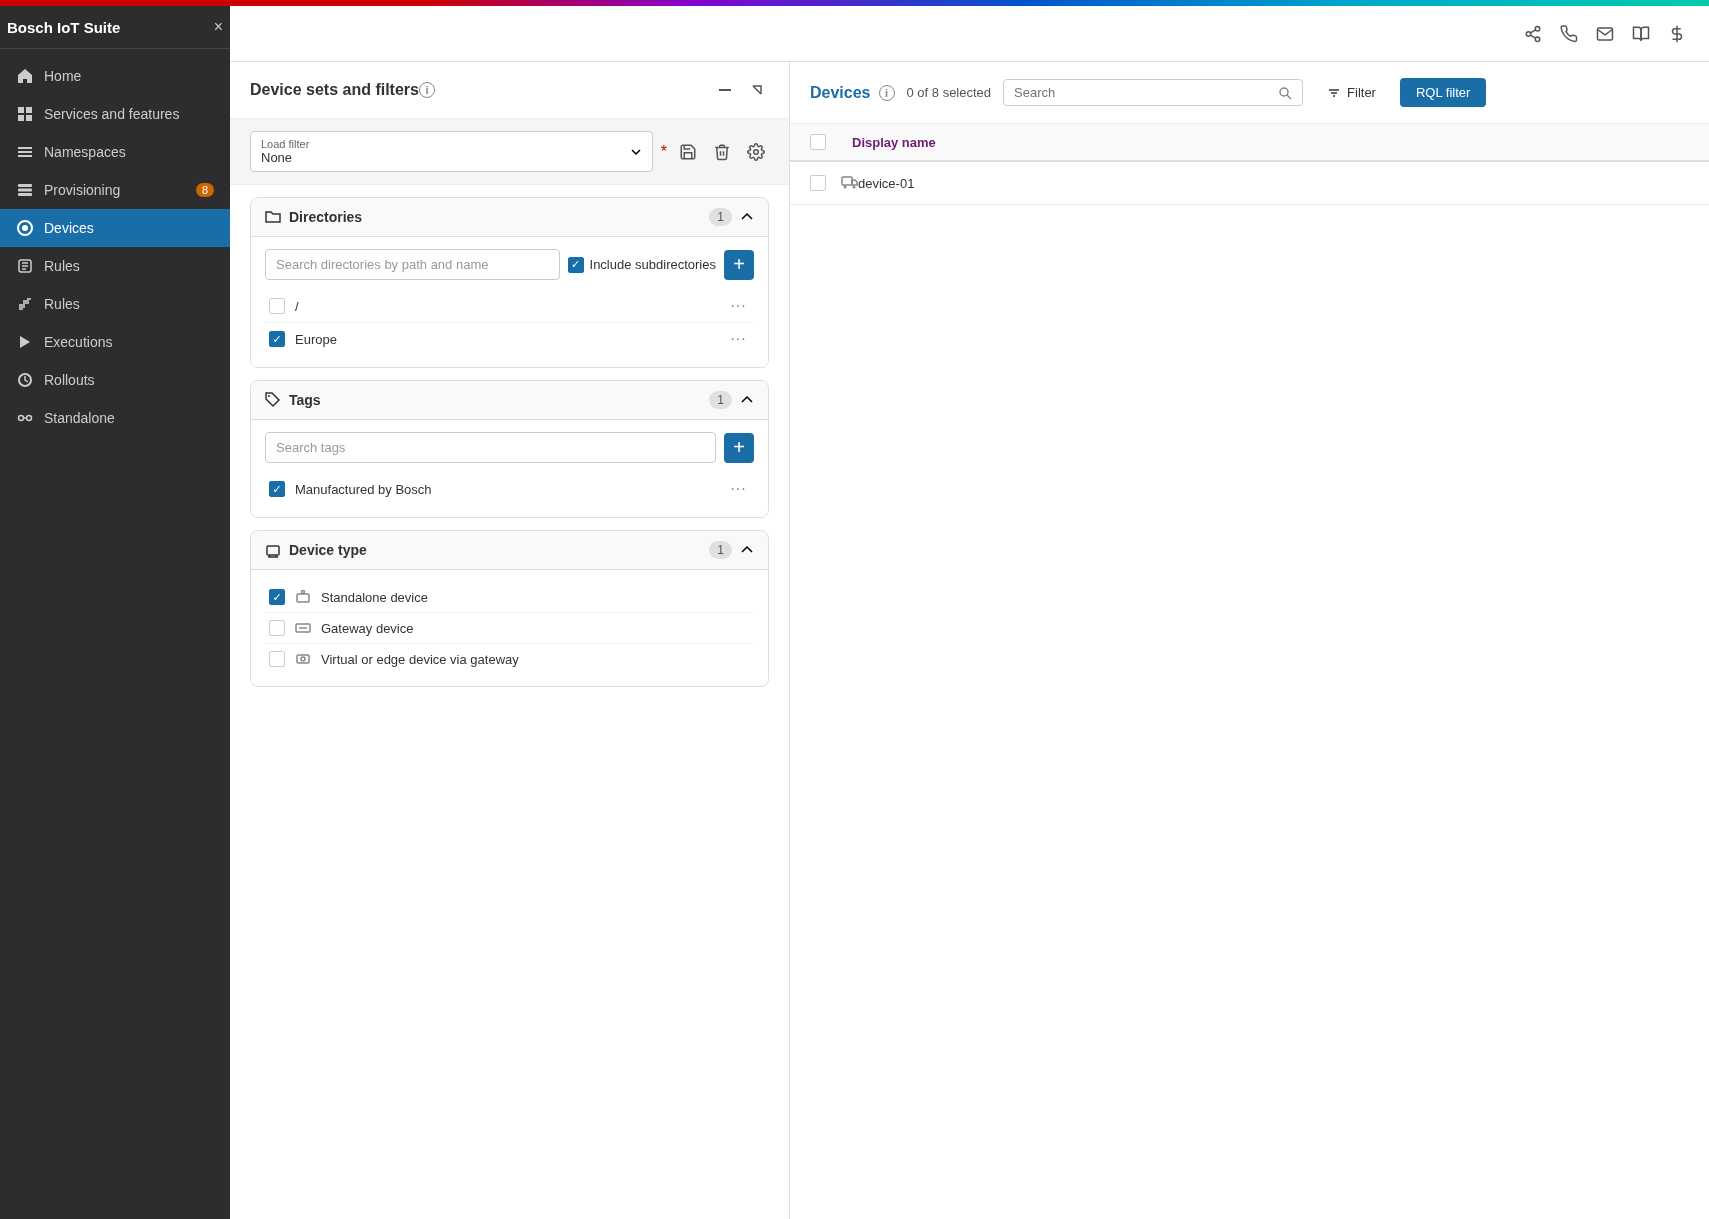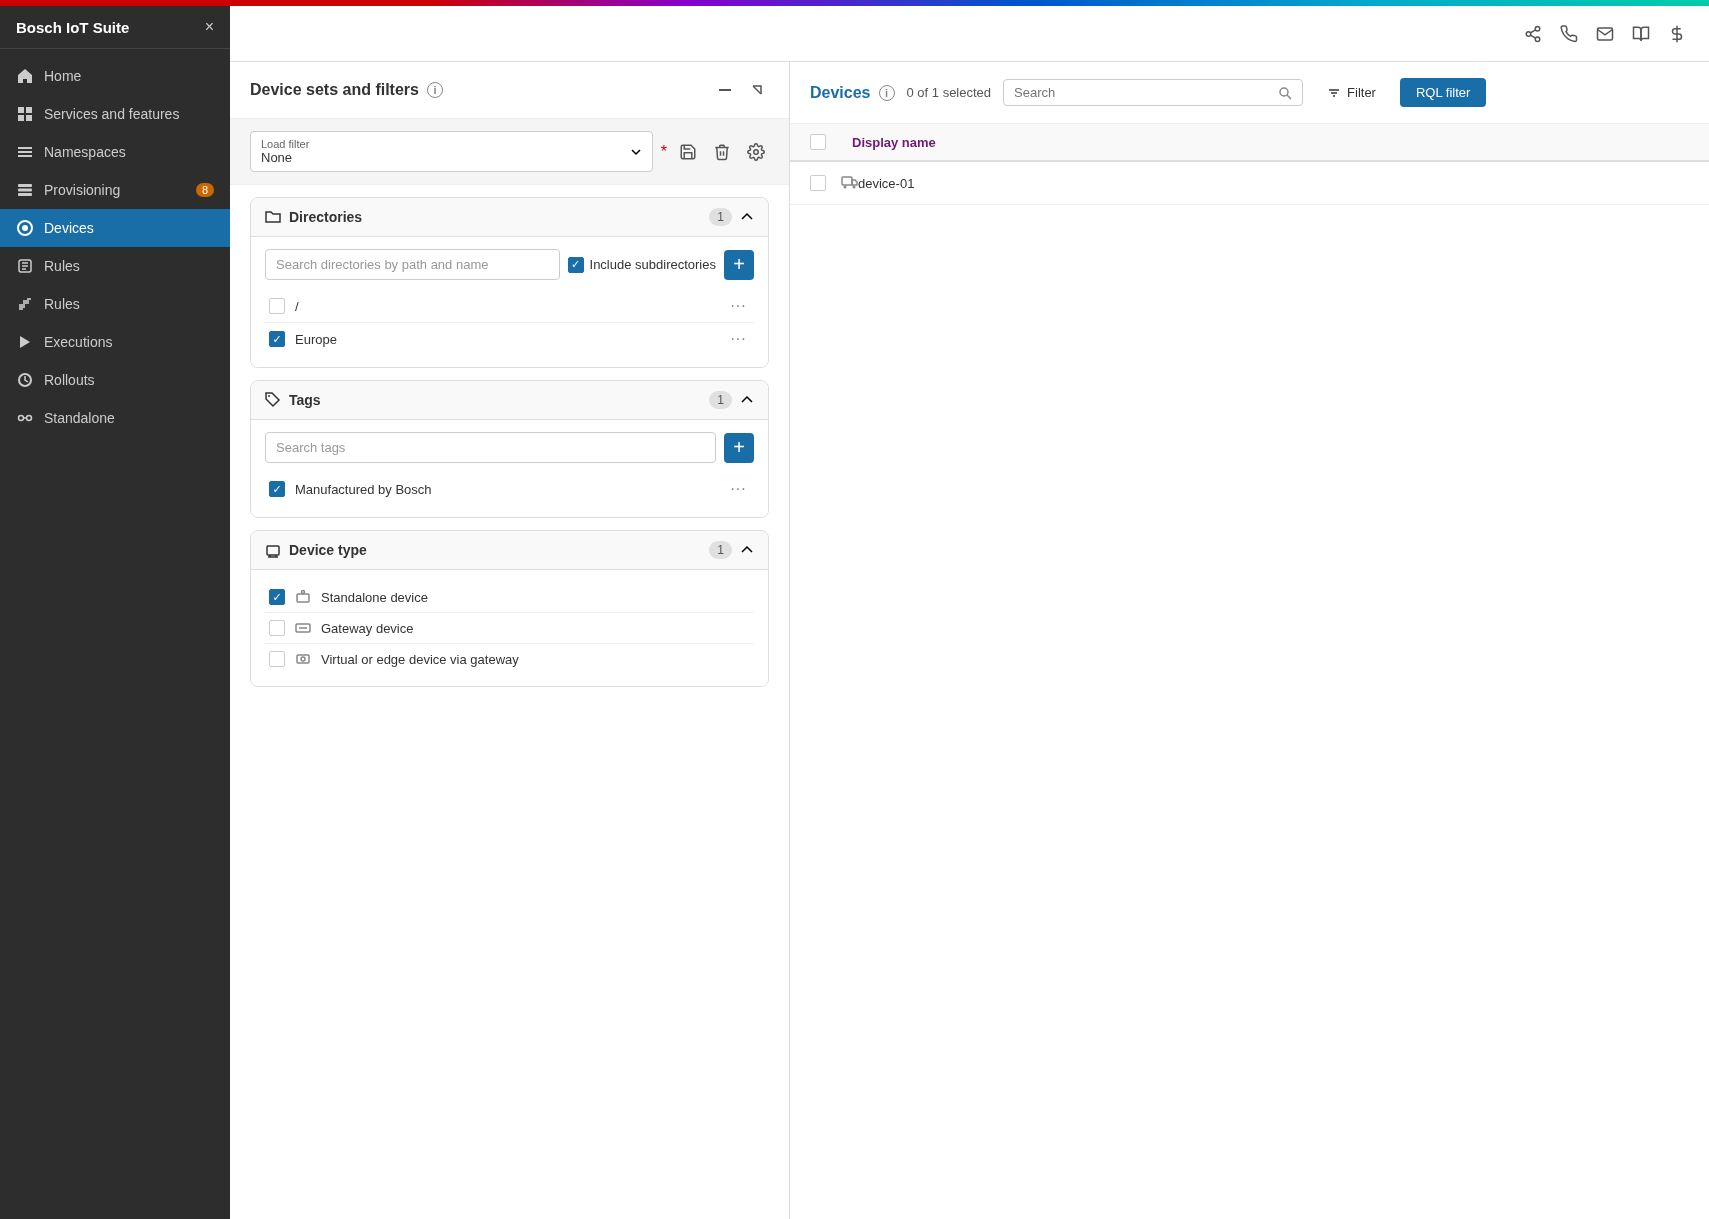--- a/index.html
+++ b/index.html
@@ -25,21 +25,21 @@
       display: flex;
       flex-direction: column;
       flex-shrink: 0;
       overflow-y: auto;
     }
 
     .sidebar-header {
       display: flex;
       align-items: center;
       justify-content: space-between;
-      padding: 12px 16px;
+      padding: 12px 7px;
       border-bottom: 1px solid #444;
     }
 
     .sidebar-title {
       font-size: 15px;
       font-weight: 600;
       color: #fff;
     }
 
     .sidebar-close {
@@ -114,21 +114,20 @@
       display: flex;
       align-items: center;
       justify-content: space-between;
       padding: 16px 20px;
       border-bottom: 1px solid #eee;
     }
 
     .filter-panel-title {
       display: flex;
       align-items: center;
-      gap: 8px;
       font-size: 16px;
       font-weight: 600;
       color: #333;
     }
 
     .info-icon {
       width: 16px;
       height: 16px;
       border-radius: 50%;
       border: 1.5px solid #888;
@@ -818,21 +817,21 @@
         </div>
       </div>
 
       <div class="devices-panel">
 
         <div class="devices-header">
           <div class="devices-title">
             <span>Devices</span>
             <span class="info-icon">i</span>
           </div>
-          <span class="selected-count">0 of 1 selected</span>
+          <span class="selected-count">0 of 8 selected</span>
           <div class="search-box">
             <input type="text" placeholder="Search" style="">
             <svg width="14" height="14" viewBox="0 0 14 14" fill="none" stroke="#888" stroke-width="1.5">
                 <circle cx="6" cy="6" r="4"></circle>
                 <line x1="9" y1="9" x2="13" y2="13"></line>
               </svg>
           </div>
           <button class="filter-btn">
             <svg width="14" height="14" viewBox="0 0 14 14" fill="none" stroke="currentColor" stroke-width="1.5">
                 <line x1="2" y1="4" x2="12" y2="4"></line>

